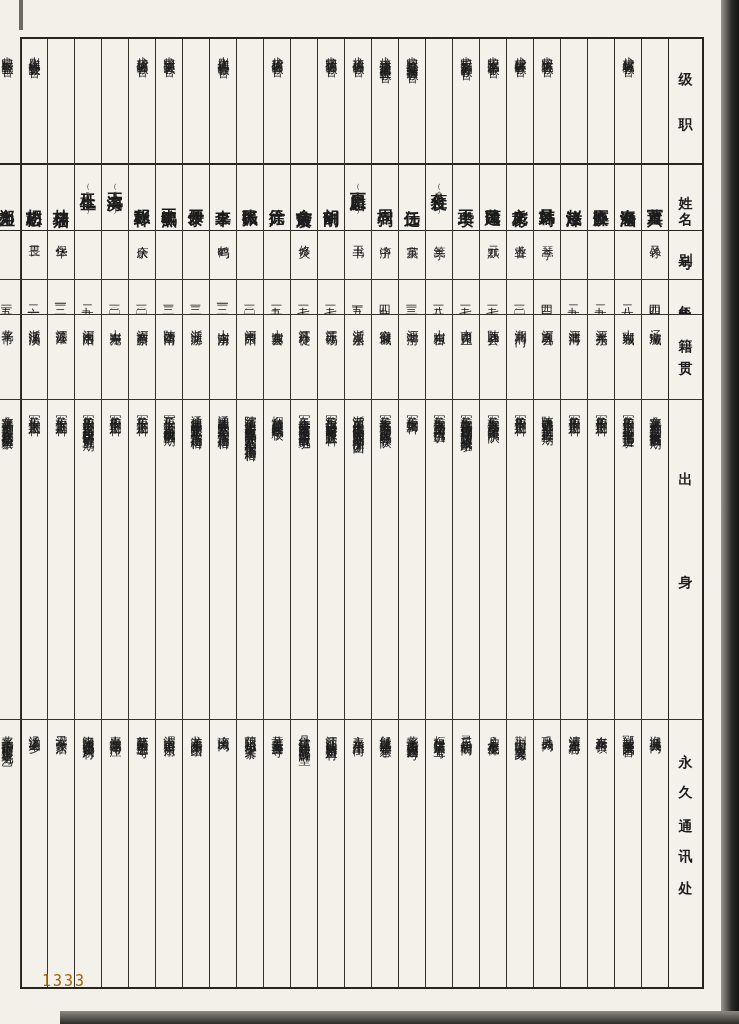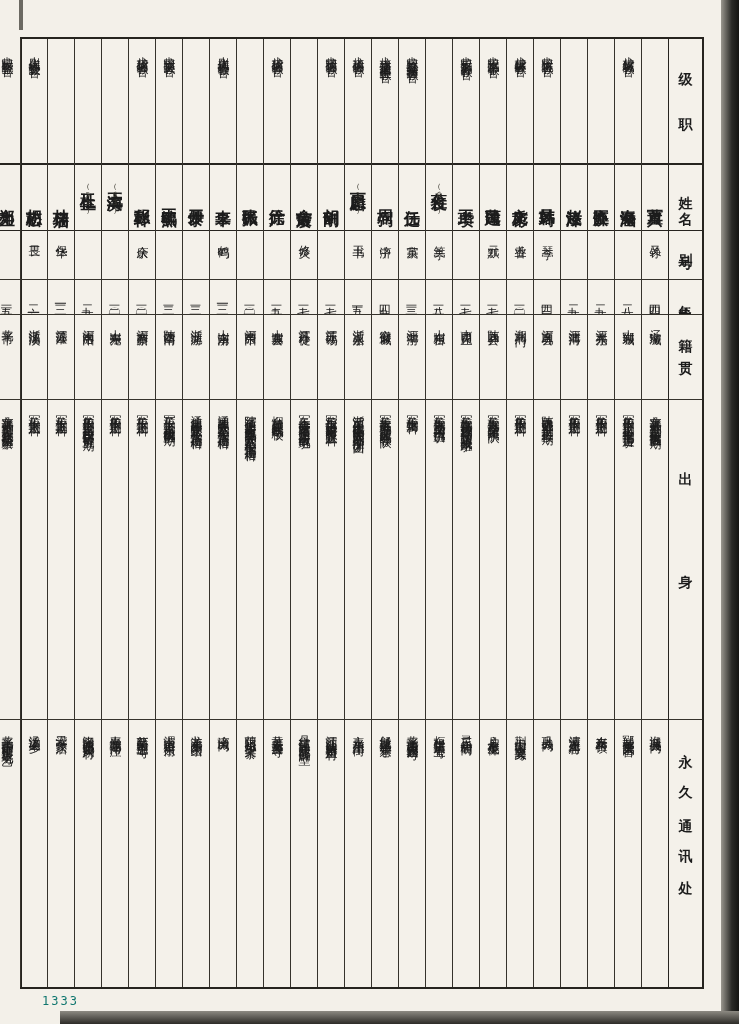--- a/index.html
+++ b/index.html
@@ -48,21 +48,21 @@
   .header-col .vt{font-weight:700;font-size:14px;}
   .h-rank{letter-spacing:46px;padding-top:14px;}
   .h-name{letter-spacing:16px;padding-top:6px;}
   .h-alias{letter-spacing:3px;padding-top:6px;}
   .h-age{letter-spacing:1px;}
   .h-native{letter-spacing:22px;padding-top:8px;}
   .h-background{letter-spacing:104px;padding-top:54px;}
   .h-address{letter-spacing:32px;padding-top:16px;}
 
   .page-number{
-    position:absolute;left:42px;top:994px;font-size:12px;letter-spacing:2px;color:#0f766e;
+    position:absolute;left:42px;top:972px;font-size:15px;letter-spacing:2px;color:#a16207;
     font-family:"DejaVu Sans Mono",monospace;
   }
 </style>
 </head>
 <body>
 
 <div class="reg-table" id="reg-table">
   <div class="col header-col">
     <div class="cell rank">
         <span class="vt h-rank">级职</span>

